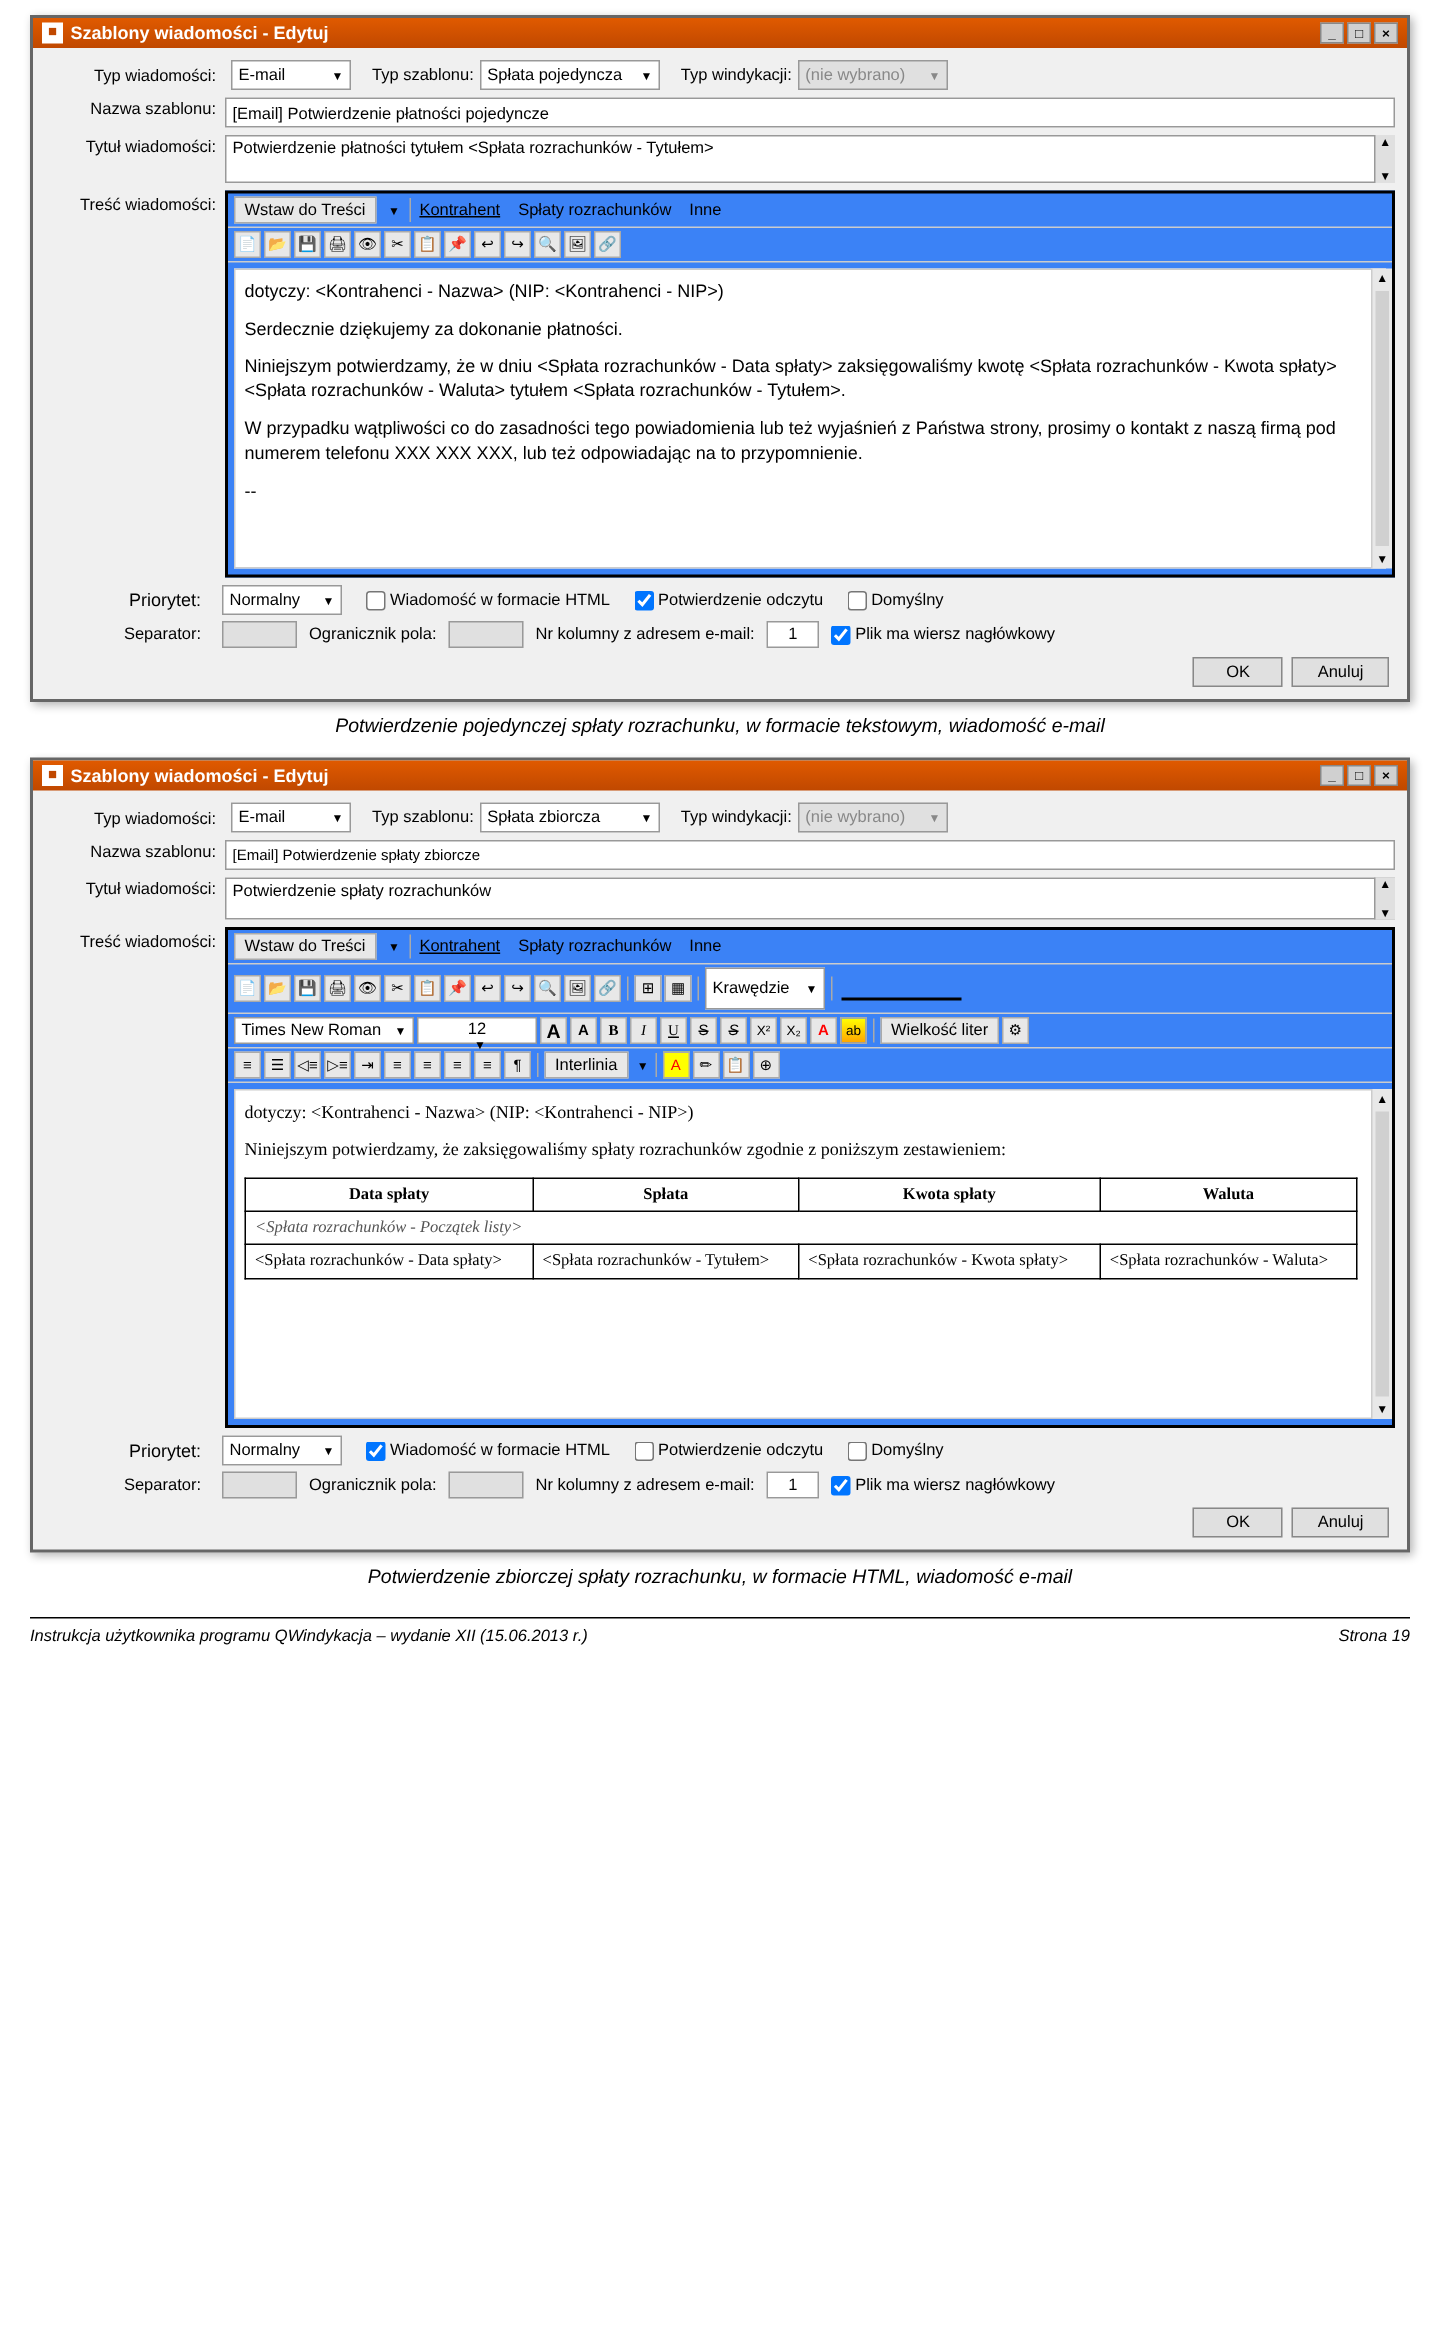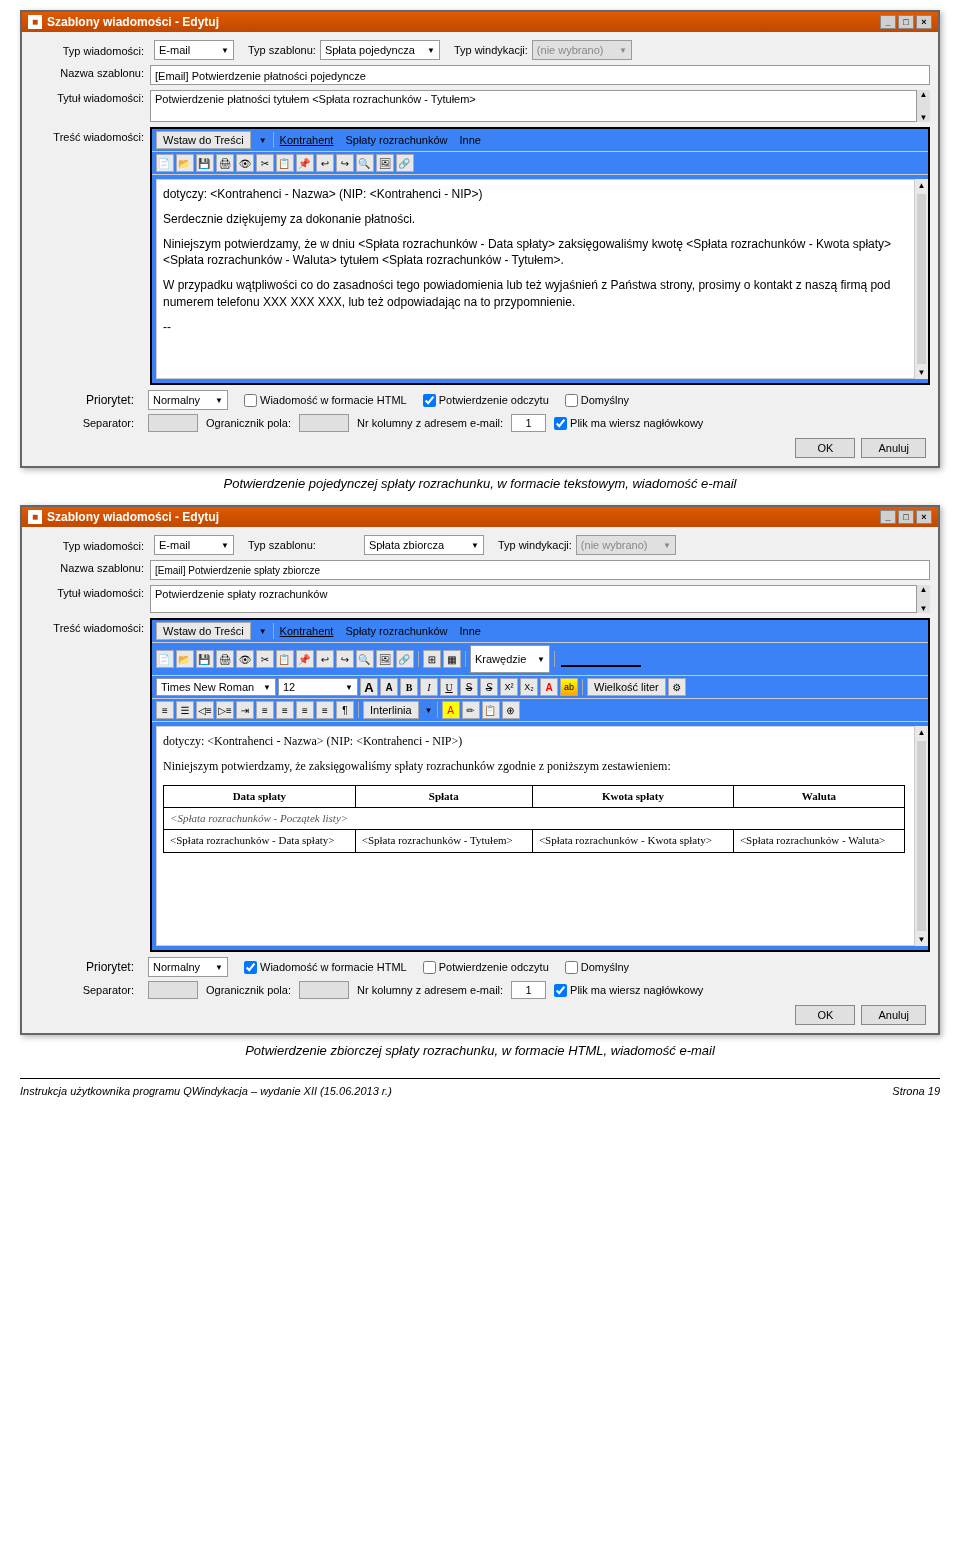--- a/index.html
+++ b/index.html
@@ -455,21 +455,21 @@
     <div class="window-content">
 
       <div class="form-row">
         <div style="display:flex; align-items:center; gap:4px; flex:1;">
           <span class="form-label" style="width:100px; text-align:right;">Typ wiadomości:</span>
           <div class="dropdown" style="width:70px;">
             <span>E-mail</span>
             <span class="dropdown-arrow">▼</span>
           </div>
           <span style="font-size:11px; margin-left:10px;">Typ szablonu:</span>
-          <div class="dropdown" style="width:120px;margin-left:44px;">
+          <div class="dropdown" style="width:120px;">
             <span>Spłata zbiorcza</span>
             <span class="dropdown-arrow">▼</span>
           </div>
           <span style="font-size:11px; margin-left:10px;">Typ windykacji:</span>
           <div class="dropdown disabled-field" style="width:100px;">
             <span>(nie wybrano)</span>
             <span class="dropdown-arrow">▼</span>
           </div>
         </div>
       </div>
@@ -532,21 +532,21 @@
               </div>
               <div class="toolbar-sep"></div>
               <div style="width:80px; height:16px; border-bottom:2px solid #000; margin:0 2px;"></div>
             </div>
 
             <div class="toolbar-row" style="gap:2px;">
               <div class="dropdown" style="width:120px; height:18px; font-size:11px;">
                 <span>Times New Roman</span>
                 <span class="dropdown-arrow">▼</span>
               </div>
-              <div class="dropdown" style="width:36px; height:18px; font-size:11px;">
+              <div class="dropdown" style="width:36px; height:18px; font-size:11px;flex-direction:column;">
                 <span>12</span>
                 <span class="dropdown-arrow">▼</span>
               </div>
               <div class="icon-btn" style="font-size:13px; font-weight:bold;">A</div>
               <div class="icon-btn" style="font-size:10px; font-weight:bold;">A</div>
               <div class="icon-btn" style="font-weight:bold; font-family:'Times New Roman',serif;">B</div>
               <div class="icon-btn" style="font-style:italic; font-family:'Times New Roman',serif;">I</div>
               <div class="icon-btn" style="text-decoration:underline; font-family:'Times New Roman',serif;">U</div>
               <div class="icon-btn" style="text-decoration:line-through;">S</div>
               <div class="icon-btn" style="text-decoration:line-through; font-style:italic;">S</div>

